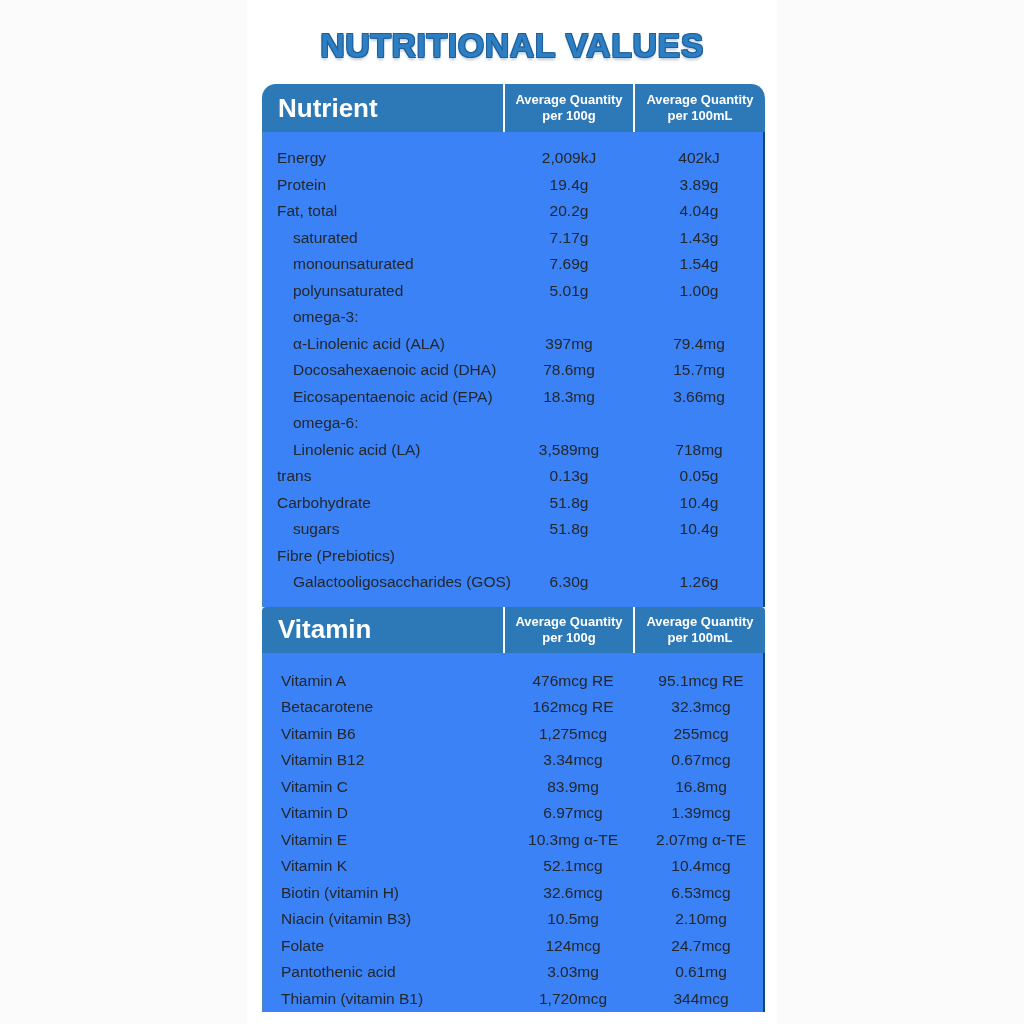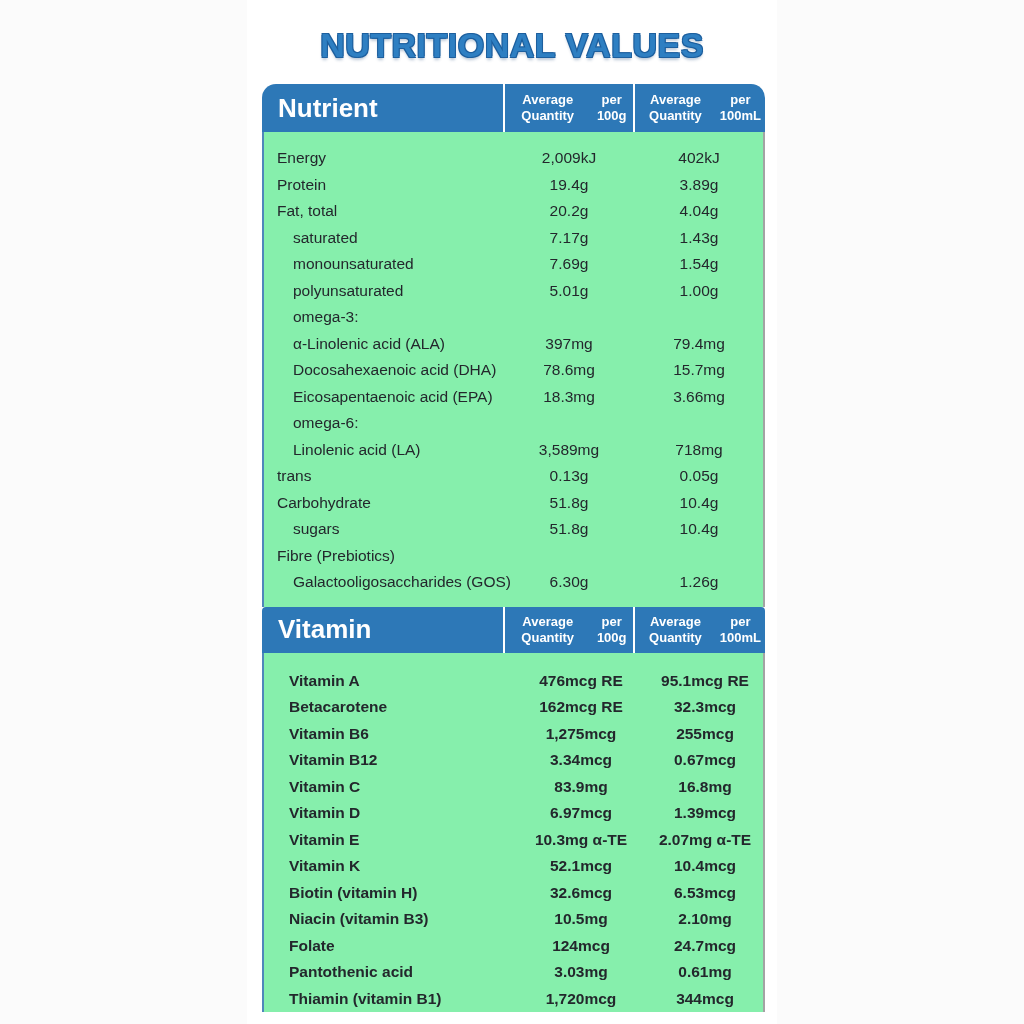--- a/index.html
+++ b/index.html
@@ -58,43 +58,44 @@
     display: flex;
     align-items: center;
     padding-left: 16px;
     font-size: 26px;
     font-weight: bold;
   }
   .thead .c-val {
     width: 128px;
     margin-left: 2px;
     display: flex;
+    flex-direction: column;
     align-items: center;
     justify-content: center;
     text-align: center;
     font-size: 13px;
     font-weight: bold;
     line-height: 16px;
   }
   .thead .c-val2 { width: 130px; }
   .t1 .thead { height: 48px; }
   .t1 .thead .c-label { border-radius: 14px 0 0 0; text-align: right; }
   .t1 .thead .c-val2  { border-radius: 0 14px 0 0; }
   .t2 .thead { height: 46px; }
   .t2 .thead .c-label { border-radius: 4px 0 0 0; }
   .t2 .thead .c-val2  { border-radius: 0 4px 0 0; }
 
   .tbody {
     border-left: 2px solid #4f86ba;
-    border-right: 2px solid #a3a3a3;
+    border-right: 2px solid #0c4a6e;
     box-sizing: border-box;
-    background: #86efac;
+    background: #3b82f6;
   }
   .t1 .tbody { padding: 13px 0 11px 0; }
-  .t2 .tbody { padding: 15px 0 0 12px; font-weight: bold; }
+  .t2 .tbody { padding: 15px 0 0 4px; }
 
   .row {
     display: flex;
     align-items: center;
     height: 26.5px;
     font-size: 15.5px;
     color: #23272c;
     white-space: nowrap;
   }
   .row .lbl {

